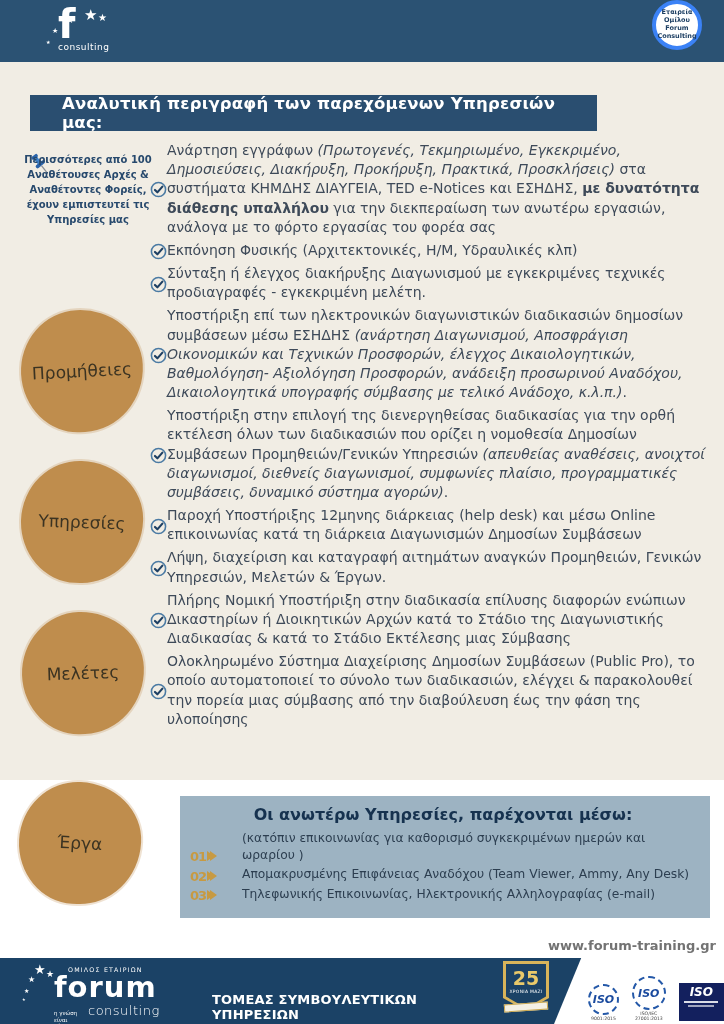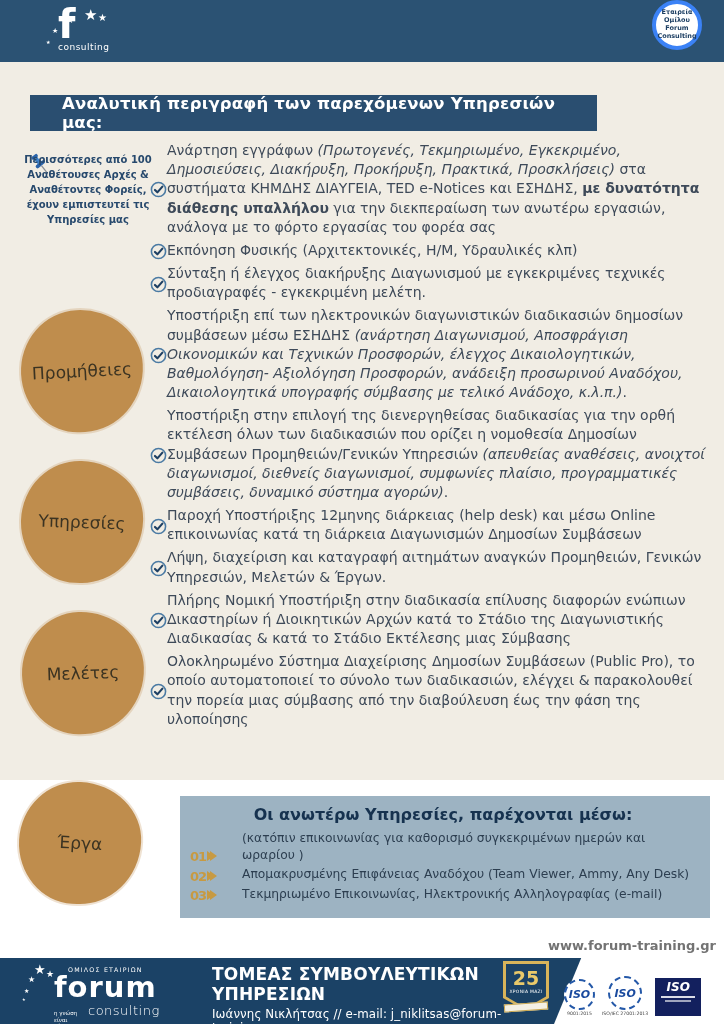--- a/index.html
+++ b/index.html
@@ -66,36 +66,36 @@
     clip-path:polygon(16% 0, 100% 0, 100% 100%, 0 100%); }
   .f-logo { position:absolute; left:54px; top:966px; color:#fff; }
   .f-logo .omilos { font-size:6.3px; letter-spacing:1.2px; margin-left:14px; }
   .f-logo .brand { font-size:29px; font-weight:700; letter-spacing:1px; line-height:1; }
   .f-logo .tag-row { display:flex; align-items:baseline; gap:4px; margin-top:1px; }
   .f-logo .tagline { font-size:5.5px; line-height:1.2; width:30px; }
   .f-logo .consulting { font-size:13px; font-weight:300; letter-spacing:.5px; }
   .fstar { position:absolute; color:#fff; line-height:1; }
 
   .f-center { position:absolute; left:212px; top:964px; color:#fff; width:290px; }
-  .f-center .division { font-size:17px; font-weight:700; margin-bottom:3px; letter-spacing:.2px; }
+  .f-center .division { font-size:13px; font-weight:700; margin-bottom:3px; letter-spacing:.2px;margin-top:28px; }
   .f-center .line { font-size:11.8px; margin-bottom:12px; letter-spacing:.1px; }
 
   .badge25 { position:absolute; left:503px; top:961px; width:46px; height:56px; }
   .badge25 .shield-outer { position:absolute; left:0; top:0; width:46px; height:50px; background:#d8b45a;
     clip-path:polygon(0 0, 100% 0, 100% 74%, 50% 100%, 0 74%); }
   .badge25 .shield-inner { position:absolute; left:3px; top:3px; width:40px; height:44px; background:#1b4266;
     clip-path:polygon(0 0, 100% 0, 100% 74%, 50% 100%, 0 74%);
     display:flex; flex-direction:column; align-items:center; }
   .badge25 .n25 { color:#e9c96a; font-size:19px; font-weight:700; line-height:1.1; margin-top:4px; }
   .badge25 .y25 { color:#fff; font-size:4.5px; letter-spacing:.3px; }
   .badge25 .ribbon { position:absolute; left:1px; top:42px; width:44px; height:8px; background:#f4f0e4;
     border:1px solid #c8a64e; transform:rotate(-4deg); }
 
   .website { position:absolute; right:8px; top:938px; font-size:13px; font-weight:700; color:#737373; z-index:3; }
-  .iso-row { position:absolute; left:564px; top:976px; display:flex; align-items:flex-end; gap:7px; z-index:3; }
+  .iso-row { position:absolute; left:588px; top:976px; display:flex; align-items:flex-end; gap:7px; z-index:3; }
   .iso { text-align:center; }
   .iso-ring { width:31px; height:31px; border:2px dashed #2458a8; border-radius:50%;
     display:flex; align-items:center; justify-content:center; margin:0 auto; background:#fff; }
   .iso-ring b { font-size:11px; font-style:italic; color:#1a4a9e; }
   .iso-sub { font-size:4.6px; color:#444; margin-top:1px; }
   .iso-dark { width:46px; height:38px; background:#13205e; display:flex; flex-direction:column;
     align-items:center; justify-content:flex-start; padding-top:2px; }
   .iso-dark b { color:#fff; font-size:12px; font-style:italic; }
   .iso-dark .bar { width:34px; height:2px; background:#ffffff; opacity:.85; margin-top:2px; }
   .iso-dark .bar.short { width:26px; opacity:.6; }
@@ -228,21 +228,21 @@
         </div>
         <div class="d-row">
           <span class="d-num">02<span class="tri"></span><span class="tri" style="margin-left:-4px"></span></span>
           <div class="d-text">
             <div>Απομακρυσμένης Επιφάνειας Αναδόχου (Team Viewer, Ammy, Any Desk)</div>
           </div>
         </div>
         <div class="d-row">
           <span class="d-num">03<span class="tri"></span><span class="tri" style="margin-left:-4px"></span></span>
           <div class="d-text">
-            <div>Τεκμηριωμένο Επικοινωνίας,  Ηλεκτρονικής Αλληλογραφίας (e-mail)</div>
+            <div>Τηλεφωνικής Επικοινωνίας,  Ηλεκτρονικής Αλληλογραφίας (e-mail)</div>
           </div>
         </div>
       </div>
   </div>
 
   <div class="footer"></div>
   <div class="footer-white"></div>
 
   <span class="fstar" style="left:34px;top:963px;font-size:13px;">★</span>
   <span class="fstar" style="left:46px;top:970px;font-size:9px;">★</span>

